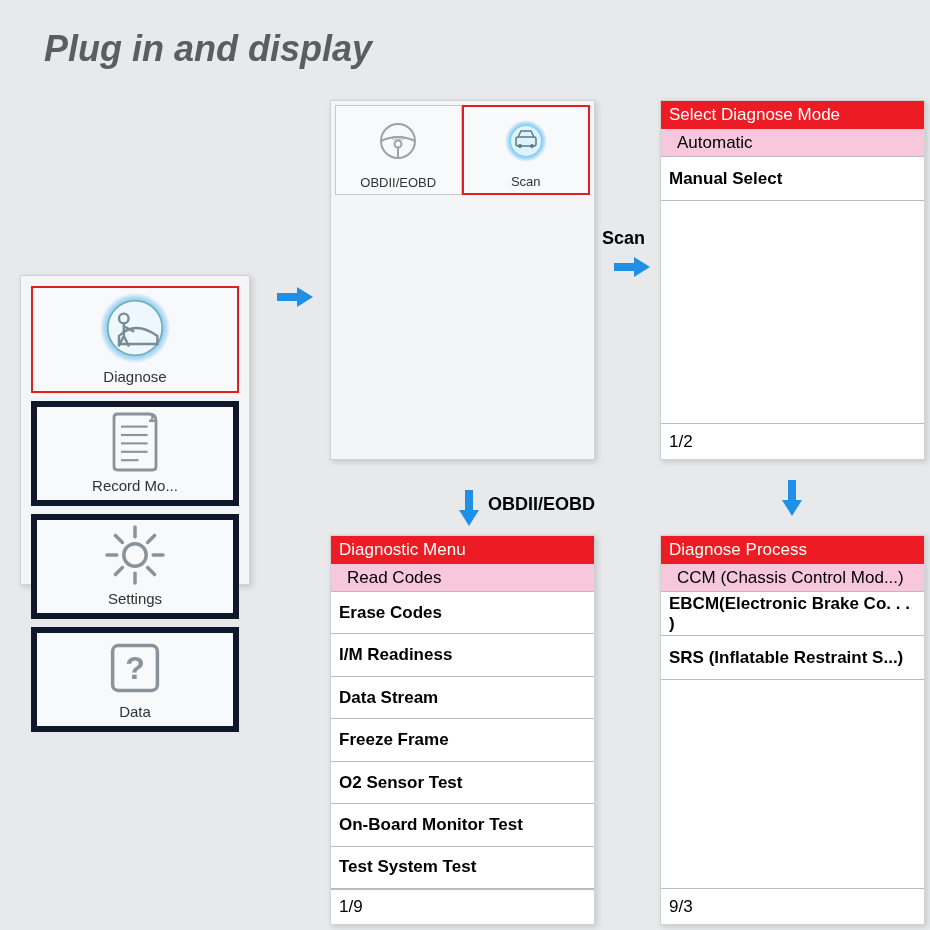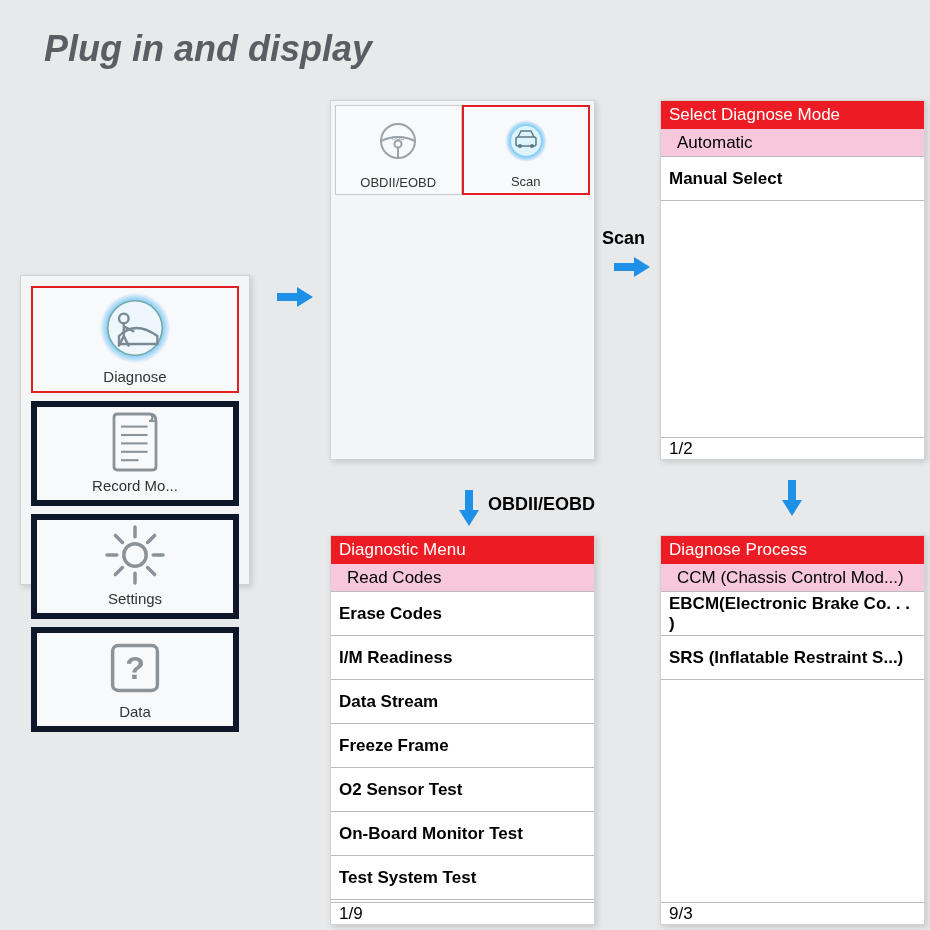--- a/index.html
+++ b/index.html
@@ -76,21 +76,21 @@
   .lp-hilite {
     background: #f7c7dc; color: #000; font-size: 17px; padding: 4px 16px; height: 28px;
     border-bottom: 1px solid #bbb; display:flex; align-items:center; cursor:pointer;
   }
   .lp-item {
     background: #fff; color: #000; font-size: 17px; padding: 4px 8px; height: 44px;
     border-bottom: 1px solid #bbb; display:flex; align-items:center; cursor:pointer;font-weight:bold;
   }
   .lp-spacer { flex: 1; background:#fff; }
   .lp-footer {
-    background: #fff; color:#000; font-size:17px; padding:4px 8px; height:22px;
+    background: #fff; color:#000; font-size:17px; padding:4px 8px; height:36px;
     border-top:1px solid #bbb; display:flex; align-items:center;
   }
 
   .mode   { top: 100px; left: 660px; width: 265px; height: 360px; }
   .diag   { top: 535px; left: 330px; width: 265px; height: 390px; }
   .proc   { top: 535px; left: 660px; width: 265px; height: 390px; }
 
   
   .arrow {
     position: absolute; width: 36px; height: 24px; display:flex; align-items:center; justify-content:center;

